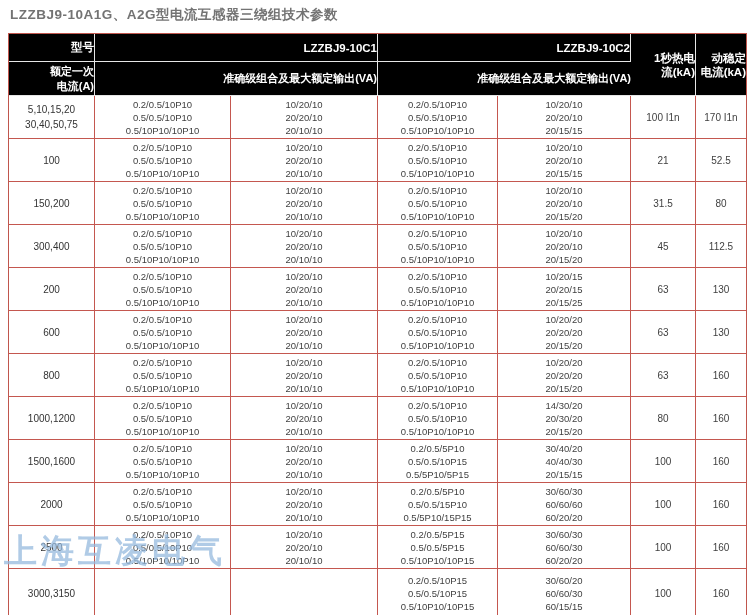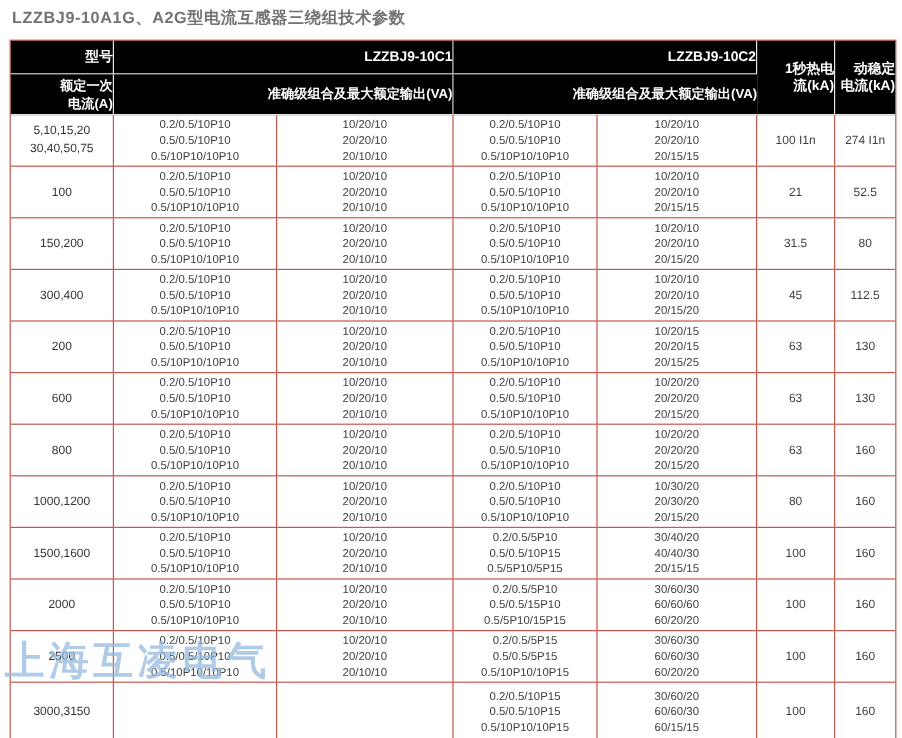--- a/index.html
+++ b/index.html
@@ -105,21 +105,21 @@
     <td>10/20/10
 20/20/10
 20/10/10</td>
     <td>0.2/0.5/10P10
 0.5/0.5/10P10
 0.5/10P10/10P10</td>
     <td>10/20/10
 20/20/10
 20/15/15</td>
     <td class="num">100 I1n</td>
-    <td class="num">274 I1n</td>
+    <td class="num">170 I1n</td>
   </tr>
         <tr class="data-row">
     <td class="cur">100</td>
     <td>0.2/0.5/10P10
 0.5/0.5/10P10
 0.5/10P10/10P10</td>
     <td>10/20/10
 20/20/10
 20/10/10</td>
     <td>0.2/0.5/10P10
@@ -220,21 +220,21 @@
     <td class="cur">1000,1200</td>
     <td>0.2/0.5/10P10
 0.5/0.5/10P10
 0.5/10P10/10P10</td>
     <td>10/20/10
 20/20/10
 20/10/10</td>
     <td>0.2/0.5/10P10
 0.5/0.5/10P10
 0.5/10P10/10P10</td>
-    <td>10/30/20
+    <td>14/30/20
 20/30/20
 20/15/20</td>
     <td class="num">80</td>
     <td class="num">160</td>
   </tr>
         <tr class="data-row">
     <td class="cur">1500,1600</td>
     <td>0.2/0.5/10P10
 0.5/0.5/10P10
 0.5/10P10/10P10</td>

